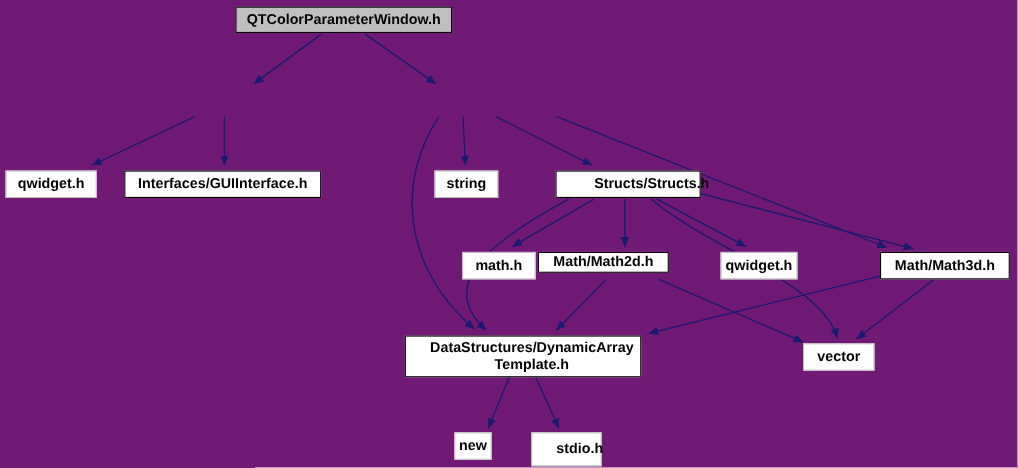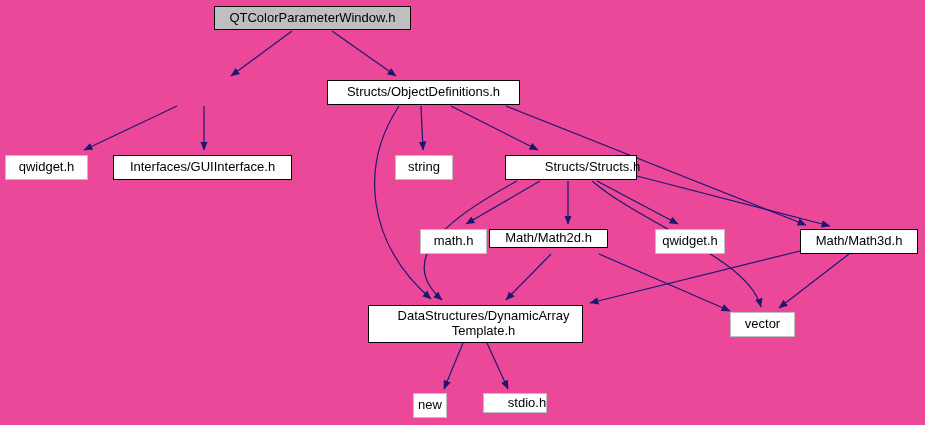--- a/index.html
+++ b/index.html
@@ -5,22 +5,23 @@
   html, body {
     margin: 0;
     padding: 0;
     background: #ffffff;
     font-family: "Liberation Sans", "DejaVu Sans", sans-serif;
   }
   #canvas {
     position: relative;
     width: 925px;
     height: 425px;
-    background: #ec4899;
+    background: #701a75;
     overflow: hidden;
+    font-weight: bold;
   }
   #edges {
     position: absolute;
     left: 0; top: 0;
     width: 925px;
     height: 425px;
     z-index: 1;
   }
   .node {
     position: absolute;
@@ -82,21 +83,20 @@
     <path class="edge" d="M599,254 L730,311" marker-end="url(#arrow)"></path>
     <path class="edge" d="M849,254 L779,308" marker-end="url(#arrow)"></path>
     <path class="edge" d="M800,251 L590,303" marker-end="url(#arrow)"></path>
     <path class="edge" d="M463,343 L444,389" marker-end="url(#arrow)"></path>
     <path class="edge" d="M487,343 L508,389" marker-end="url(#arrow)"></path>
   </svg>
 
   <div class="node root" style="left:214px; top:6px; width:197px; height:24px;">QTColorParameterWindow.h</div>
 
 
-  <div class="node internal" style="left:327px; top:80px; width:193px; height:25px;">Structs/ObjectDefinitions.h</div>
 
   <div class="node internal" style="left:113px; top:155px; width:179px; height:25px;">Interfaces/GUIInterface.h</div>
 
   <div class="node external" style="left:5px; top:155px; width:83px; height:25px;">qwidget.h</div>
 
   <div class="node external" style="left:395px; top:155px; width:58px; height:25px;">string</div>
 
   <div class="node internal" style="left:505px; top:155px; width:132px; height:25px;padding-left:43px;">Structs/Structs.h</div>
 
   <div class="node external" style="left:420px; top:229px; width:67px; height:25px;">math.h</div>
@@ -107,15 +107,15 @@
 
   <div class="node internal" style="left:800px; top:229px; width:118px; height:25px;">Math/Math3d.h</div>
 
   <div class="node internal" style="left:368px; top:305px; width:215px; height:38px;padding-left:16px;">DataStructures/DynamicArray
 Template.h</div>
 
   <div class="node external" style="left:730px; top:312px; width:65px; height:25px;">vector</div>
 
   <div class="node external" style="left:413px; top:393px; width:34px; height:25px;">new</div>
 
-  <div class="node external" style="left:483px; top:393px; width:64px; height:20px;padding-left:24px;">stdio.h</div>
+  <div class="node external" style="left:483px; top:393px; width:64px; height:31px;padding-left:24px;">stdio.h</div>
 
 </div>
 
 </body></html>

